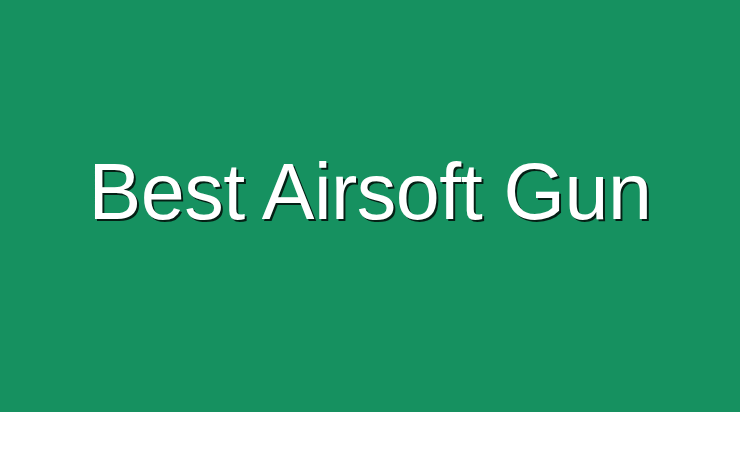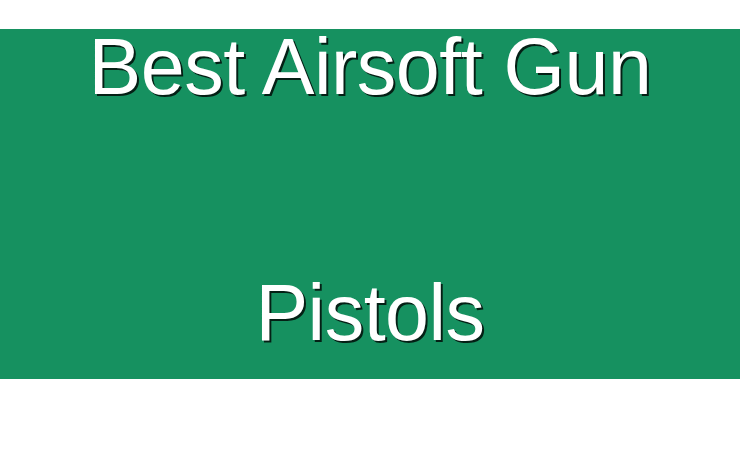--- a/index.html
+++ b/index.html
@@ -9,28 +9,27 @@
 
   body {
     background: #ffffff;
     font-family: "Liberation Sans", sans-serif;
   }
 
   
   #banner {
     position: relative;
     width: 740px;
-    height: 350px;
+    height: 412px;
     overflow: hidden;
     background-color: #169160;
     display: flex;
     align-items: center;
     justify-content: flex-start;
     box-sizing: border-box;
-    margin-top: 29px;
   }
 
   
   #headline {
     width: 100%;
     padding: 0 40px;
     box-sizing: border-box;
     text-align: center;
     color: #ffffff;
     font-family: "Liberation Sans", sans-serif;
@@ -49,16 +48,15 @@
     display: block;
   }
 </style>
 </head>
 <body>
 
 <div id="banner" style="background-color: rgb(22, 145, 96);">
 
   <h1 id="headline" style="color: rgb(255, 255, 255);">
     <span class="headline-line">Best Airsoft Gun</span>
-    <span class="headline-line">Pistols</span>
   </h1>
 
 </div>
 
 </body></html>

